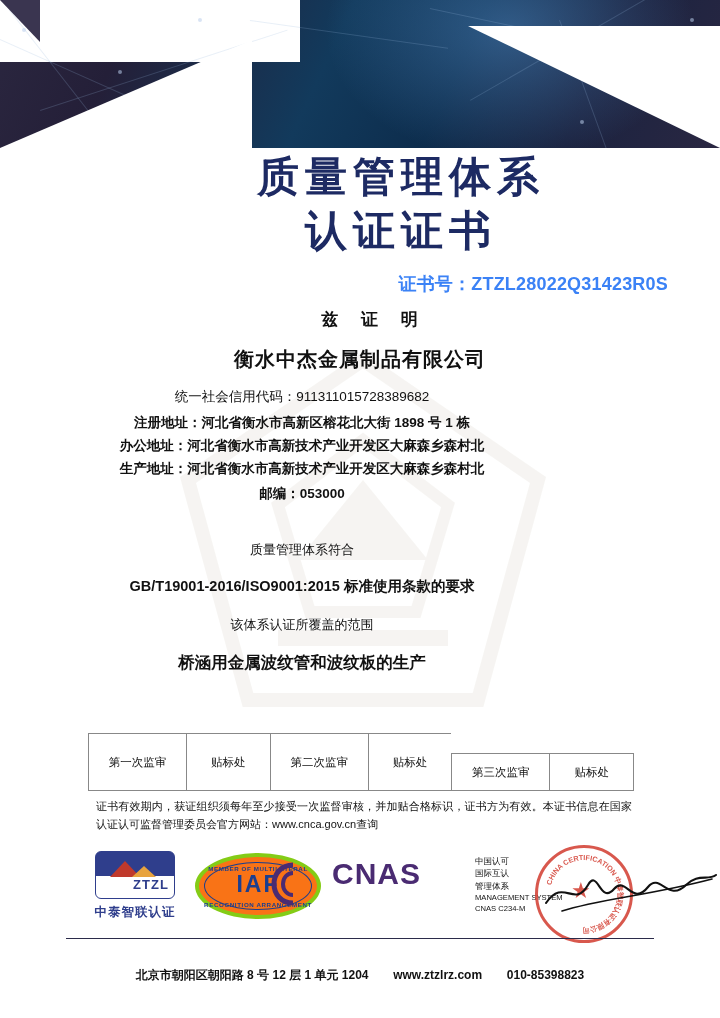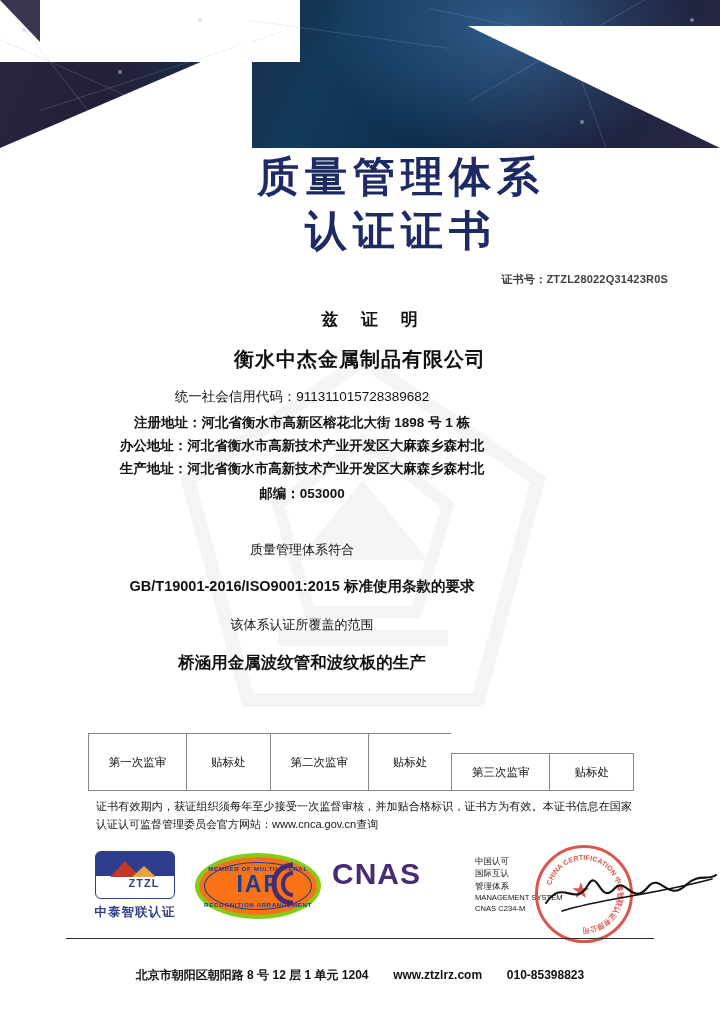--- a/index.html
+++ b/index.html
@@ -69,21 +69,21 @@
     position:absolute;top:150px;left:0;width:720px;text-align:center;
     font-weight:bold;letter-spacing:6px;line-height:1.28;
     font-size:42px;
     color:#1d2a63;
     font-family:"DejaVu Sans","Liberation Sans",sans-serif;
     padding-left:41px;
   }
   .title .l2{display:block;}
   .certno{
     position:absolute;top:272px;right:52px;
-    font-size:11px;font-weight:bold;color:#404040;letter-spacing:.2px;
+    font-size:18px;font-weight:bold;color:#3b82f6;letter-spacing:.2px;
   }
   .zizheng{
     position:absolute;top:308px;left:0;width:720px;text-align:center;
     font-size:17px;font-weight:bold;letter-spacing:9px;color:#111;margin-left:14px;
   }
   .company{
     position:absolute;top:346px;left:0;width:720px;text-align:center;
     font-size:20px;font-weight:bold;letter-spacing:1px;color:#111;
   }
   .line-row{
@@ -135,22 +135,22 @@
     position:absolute;left:14px;top:9px;width:0;height:0;
     border-style:solid;border-width:0 15px 16px 15px;
     border-color:transparent transparent #c0392b transparent;
   }
   .ztzl .mtn2{
     position:absolute;left:36px;top:14px;width:0;height:0;
     border-style:solid;border-width:0 12px 11px 12px;
     border-color:transparent transparent #e8a33d transparent;
   }
   .ztzl .zt{
-    position:absolute;left:9px;top:25px;width:78px;text-align:center;
-    font-size:11px;font-weight:bold;color:#2f3e8c;letter-spacing:1px;
+    position:absolute;left:16px;top:25px;width:78px;text-align:center;
+    font-size:13px;font-weight:bold;color:#2f3e8c;letter-spacing:1px;
   }
   .ztzl .cn{font-size:12.5px;font-weight:bold;color:#2f3e8c;margin-top:5px;letter-spacing:1px;}
 
   .iaf{left:125px;top:2px;width:118px;height:60px;}
   .iaf .oval{
     width:118px;height:58px;border:4px solid #84cc16;border-radius:50%;
     position:relative;background:#f97316;
   }
   .iaf .oval:after{
     content:"";position:absolute;left:5px;top:5px;right:5px;bottom:5px;

